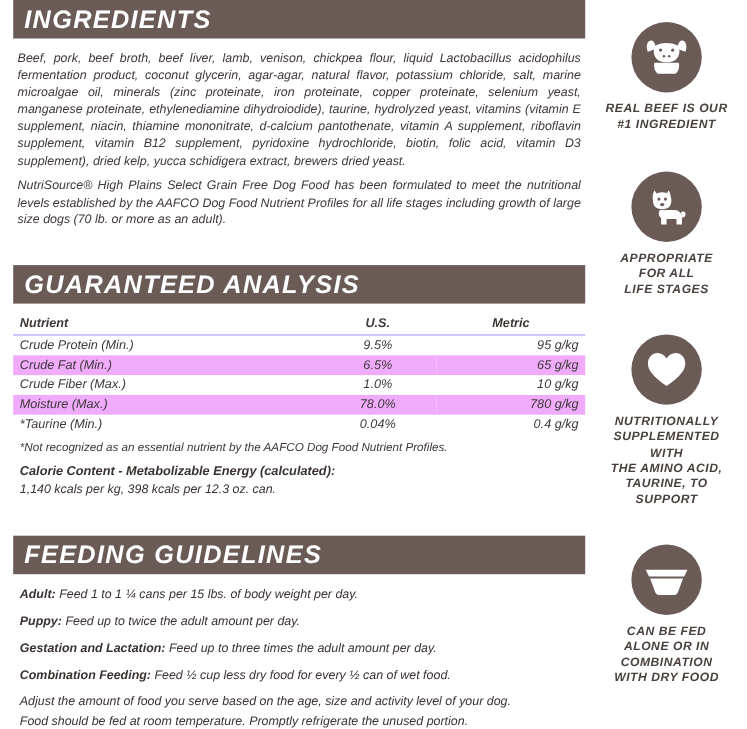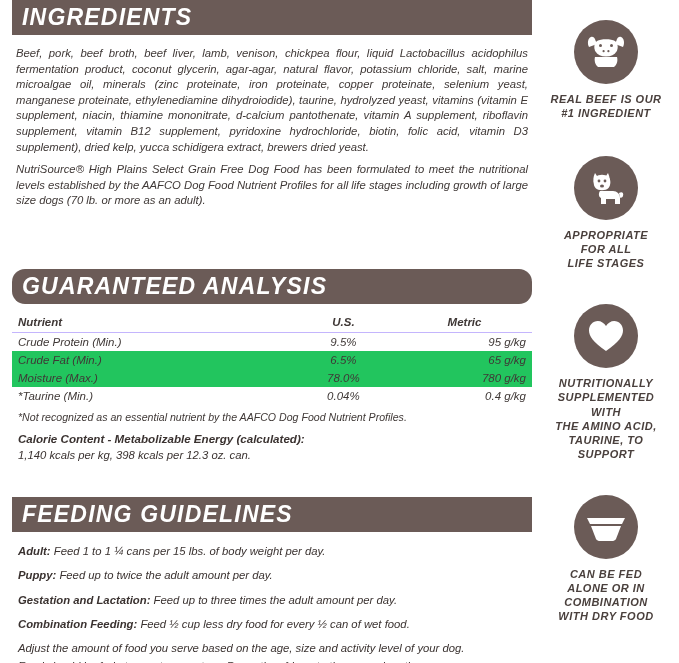--- a/index.html
+++ b/index.html
@@ -50,21 +50,21 @@
     text-align:left;
   }
   table.ga th.c{text-align:center;}
   table.ga th.r{text-align:center;}
   table.ga td{
     padding:3px 6px;
     text-align:left;
   }
   table.ga td.c{text-align:center;}
   table.ga td.r{text-align:right;}
-  table.ga tr.alt td{background:#22c55e;}
+  table.ga tr.alt td{background:#f0abfc;}
 
   .note{
     font-size:10.6px;
     color:#3f3836;
     padding:6px 6px 0 6px;
   }
   .calorie-title{
     font-size:11.6px;
     font-weight:bold;
     padding:9px 6px 0 6px;
@@ -121,40 +121,45 @@
 <div class="page">
 
   <div class="left">
 
     <div class="band">INGREDIENTS</div>
     <div class="body-text" style="margin-top:11px;">
       <p>Beef, pork, beef broth, beef liver, lamb, venison, chickpea flour, liquid Lactobacillus acidophilus fermentation product, coconut glycerin, agar-agar, natural flavor, potassium chloride, salt, marine microalgae oil, minerals (zinc proteinate, iron proteinate, copper proteinate, selenium yeast, manganese proteinate, ethylenediamine dihydroiodide), taurine, hydrolyzed yeast, vitamins (vitamin E supplement, niacin, thiamine mononitrate, d-calcium pantothenate, vitamin A supplement, riboflavin supplement, vitamin B12 supplement, pyridoxine hydrochloride, biotin, folic acid, vitamin D3 supplement), dried kelp, yucca schidigera extract, brewers dried yeast.</p>
       <p>NutriSource® High Plains Select Grain Free Dog Food has been formulated to meet the nutritional levels established by the AAFCO Dog Food Nutrient Profiles for all life stages including growth of large size dogs (70 lb. or more as an adult).</p>
     </div>
 
-    <div class="band" style="margin-top:60px;border-radius:13px;">GUARANTEED ANALYSIS</div>
+    <div class="band" style="margin-top:32px;">GUARANTEED ANALYSIS</div>
 
     <table class="ga" style="margin-top:9px;">
       <thead>
         <tr>
           <th>Nutrient</th>
           <th class="c">U.S.</th>
           <th class="r">Metric</th>
         </tr>
       </thead>
       <tbody>
         <tr>
           <td>Crude Protein (Min.)</td>
           <td class="c">9.5%</td>
           <td class="r">95 g/kg</td>
         </tr>
         <tr class="alt">
           <td>Crude Fat (Min.)</td>
           <td class="c">6.5%</td>
           <td class="r">65 g/kg</td>
+        </tr>
+        <tr>
+          <td>Crude Fiber (Max.)</td>
+          <td class="c">1.0%</td>
+          <td class="r">10 g/kg</td>
         </tr>
         <tr class="alt">
           <td>Moisture (Max.)</td>
           <td class="c">78.0%</td>
           <td class="r">780 g/kg</td>
         </tr>
         <tr>
           <td>*Taurine (Min.)</td>
           <td class="c">0.04%</td>
           <td class="r">0.4 g/kg</td>

